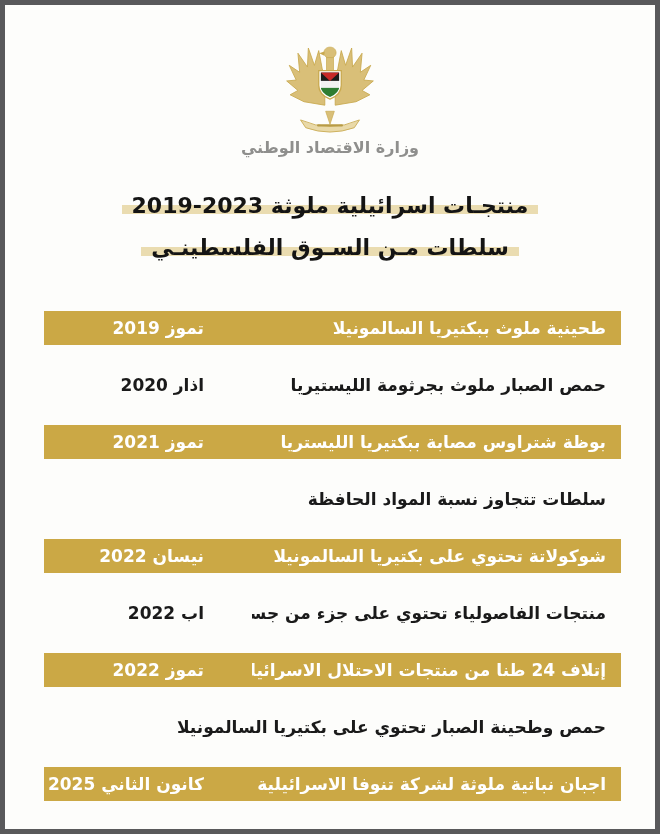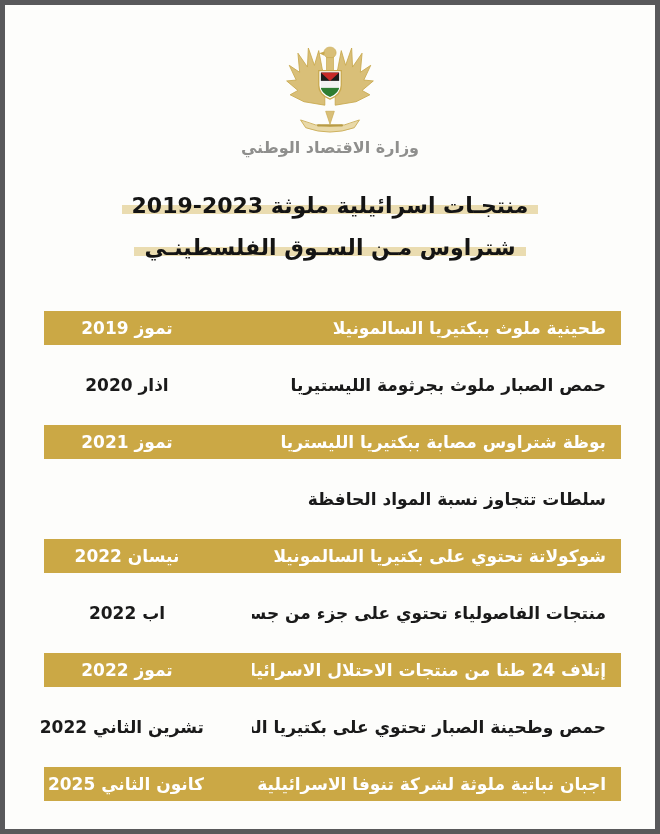--- a/index.html
+++ b/index.html
@@ -76,21 +76,21 @@
   }
   .row .product{
     flex:1;
     padding-right:15px;   
     white-space:nowrap;
     overflow:hidden;
     margin-left:48px;
   }
   .row .date{
     width:160px;
-    text-align:center;
+    text-align:right;
     padding-left:6px;
     white-space:nowrap;
   }
 </style>
 </head>
 <body>
 
 <div class="page">
 
   <div class="logo-wrap">
@@ -120,21 +120,21 @@
       <path d="M55 83 l5 15 l5 -15 Z" fill="#D9BF78" stroke="#C9A94F" stroke-width="0.8"></path>
 
       <path d="M26 93 q34 15 68 0 l-6 9 q-28 10 -56 0 Z" fill="#E9D9A8" stroke="#C9A94F" stroke-width="1"></path>
       <rect x="45" y="98" width="30" height="2.6" rx="1.3" fill="#B89B45"></rect>
     </svg>
     <div class="ministry-name">وزارة الاقتصاد الوطني</div>
   </div>
 
   <div class="title">
     <div class="line"><span class="hl">منتجـات اسرائيلية ملوثة 2023-2019</span></div>
-    <div class="line"><span class="hl">شتراوس مـن السـوق الفلسطينـي</span></div>
+    <div class="line"><span class="hl">سلطات مـن السـوق الفلسطينـي</span></div>
   </div>
 
   <div class="rows">
 
     <div class="row gold">
       <span class="product">طحينية ملوث ببكتيريا  السالمونيلا</span>
       <span class="date">تموز 2019</span>
     </div>
 
     <div class="row plain">
@@ -161,21 +161,20 @@
       <span class="date">اب 2022</span>
     </div>
 
     <div class="row gold">
       <span class="product">إتلاف 24 طنا من منتجات الاحتلال الاسرائيلي</span>
       <span class="date">تموز 2022</span>
     </div>
 
     <div class="row plain">
       <span class="product">حمص وطحينة الصبار تحتوي على بكتيريا السالمونيلا</span>
-      <span class="date">تشرين الثاني 2022</span>
     </div>
 
     <div class="row gold">
       <span class="product">اجبان نباتية ملوثة لشركة تنوفا الاسرائيلية</span>
       <span class="date">كانون الثاني 2025</span>
     </div>
 
   </div>
 </div>
 

